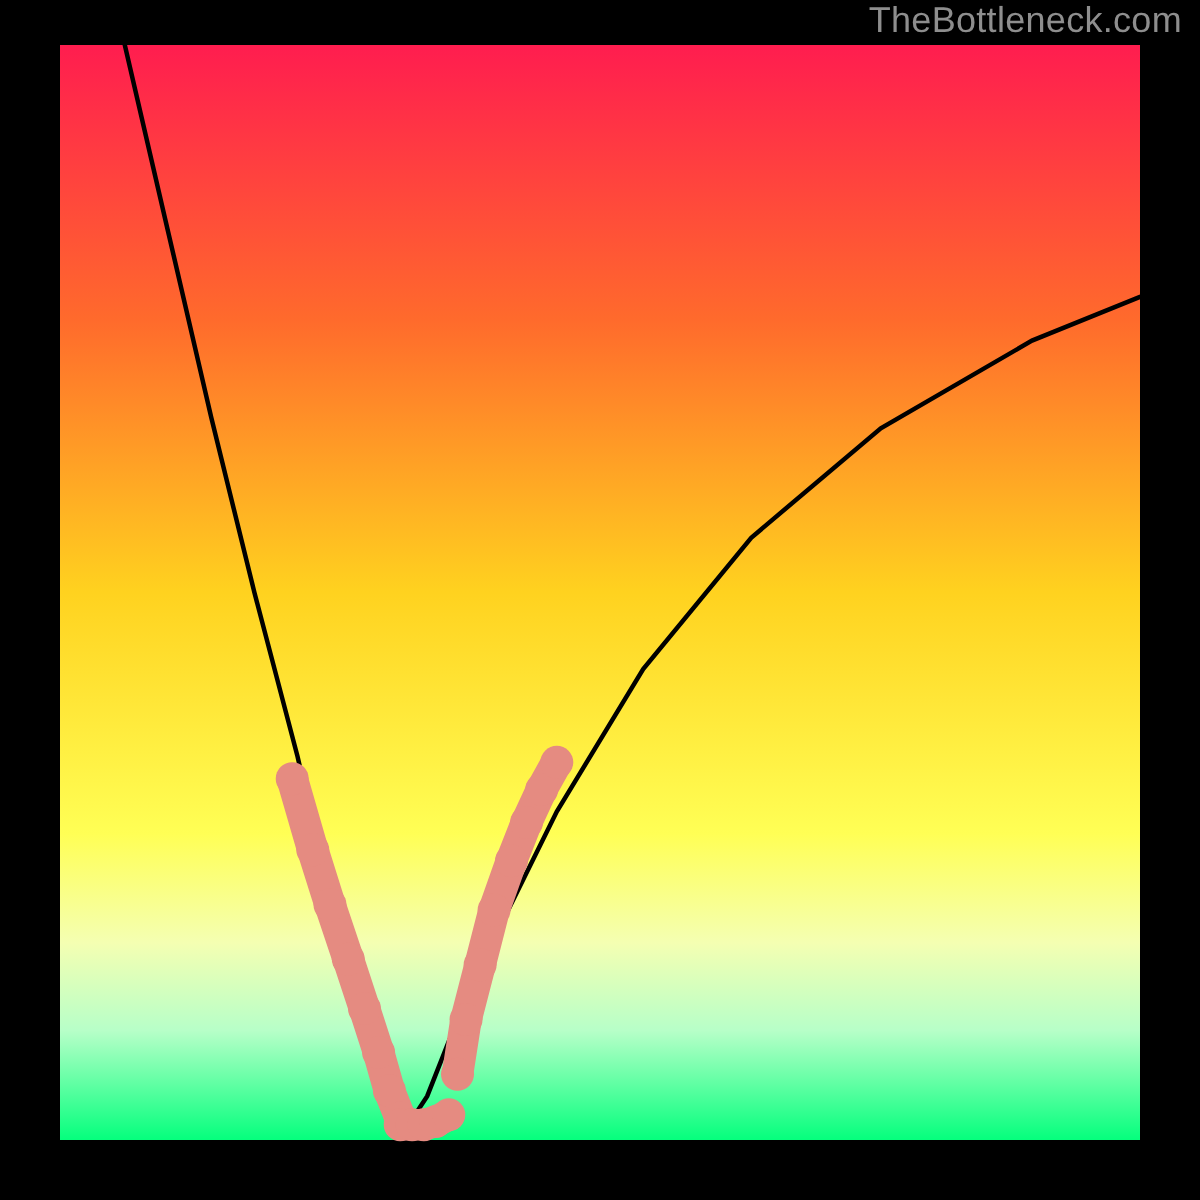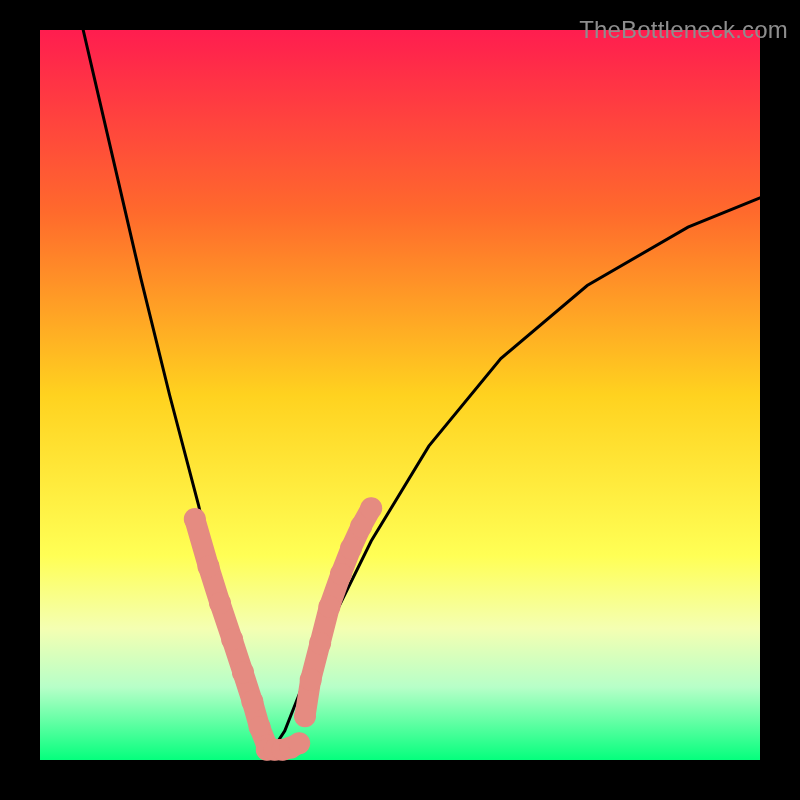--- a/index.html
+++ b/index.html
@@ -10,21 +10,21 @@
     background: #000000;
     overflow: hidden;
   }
   .canvas {
     position: relative;
     width: 800px;
     height: 800px;
   }
   .watermark {
     position: absolute;
-    top: 16px;
+    top: 0;
     right: 12px;
     font-family: Arial, Helvetica, sans-serif;
     font-size: 24px;
     font-weight: 500;
     color: #8e8e8e;
     letter-spacing: 0.2px;
   }
   svg {
     display: block;
   }

